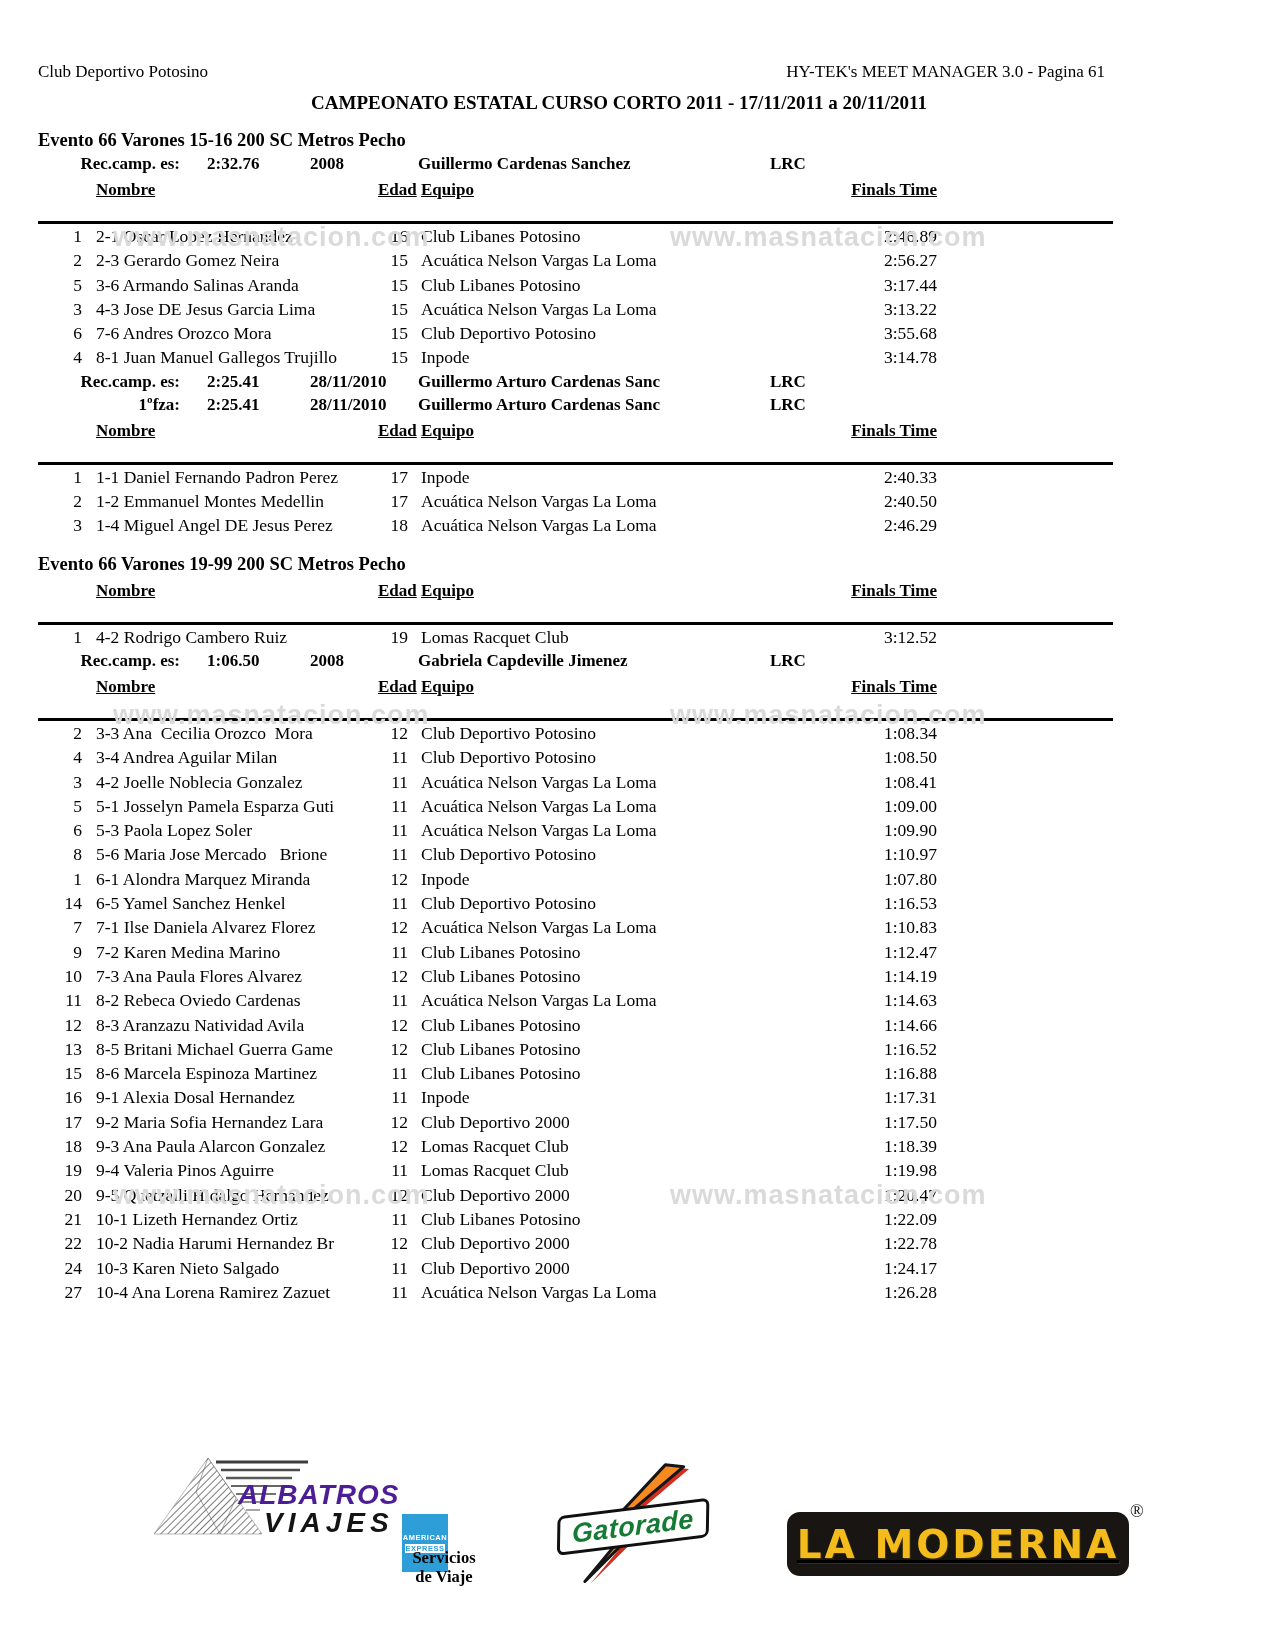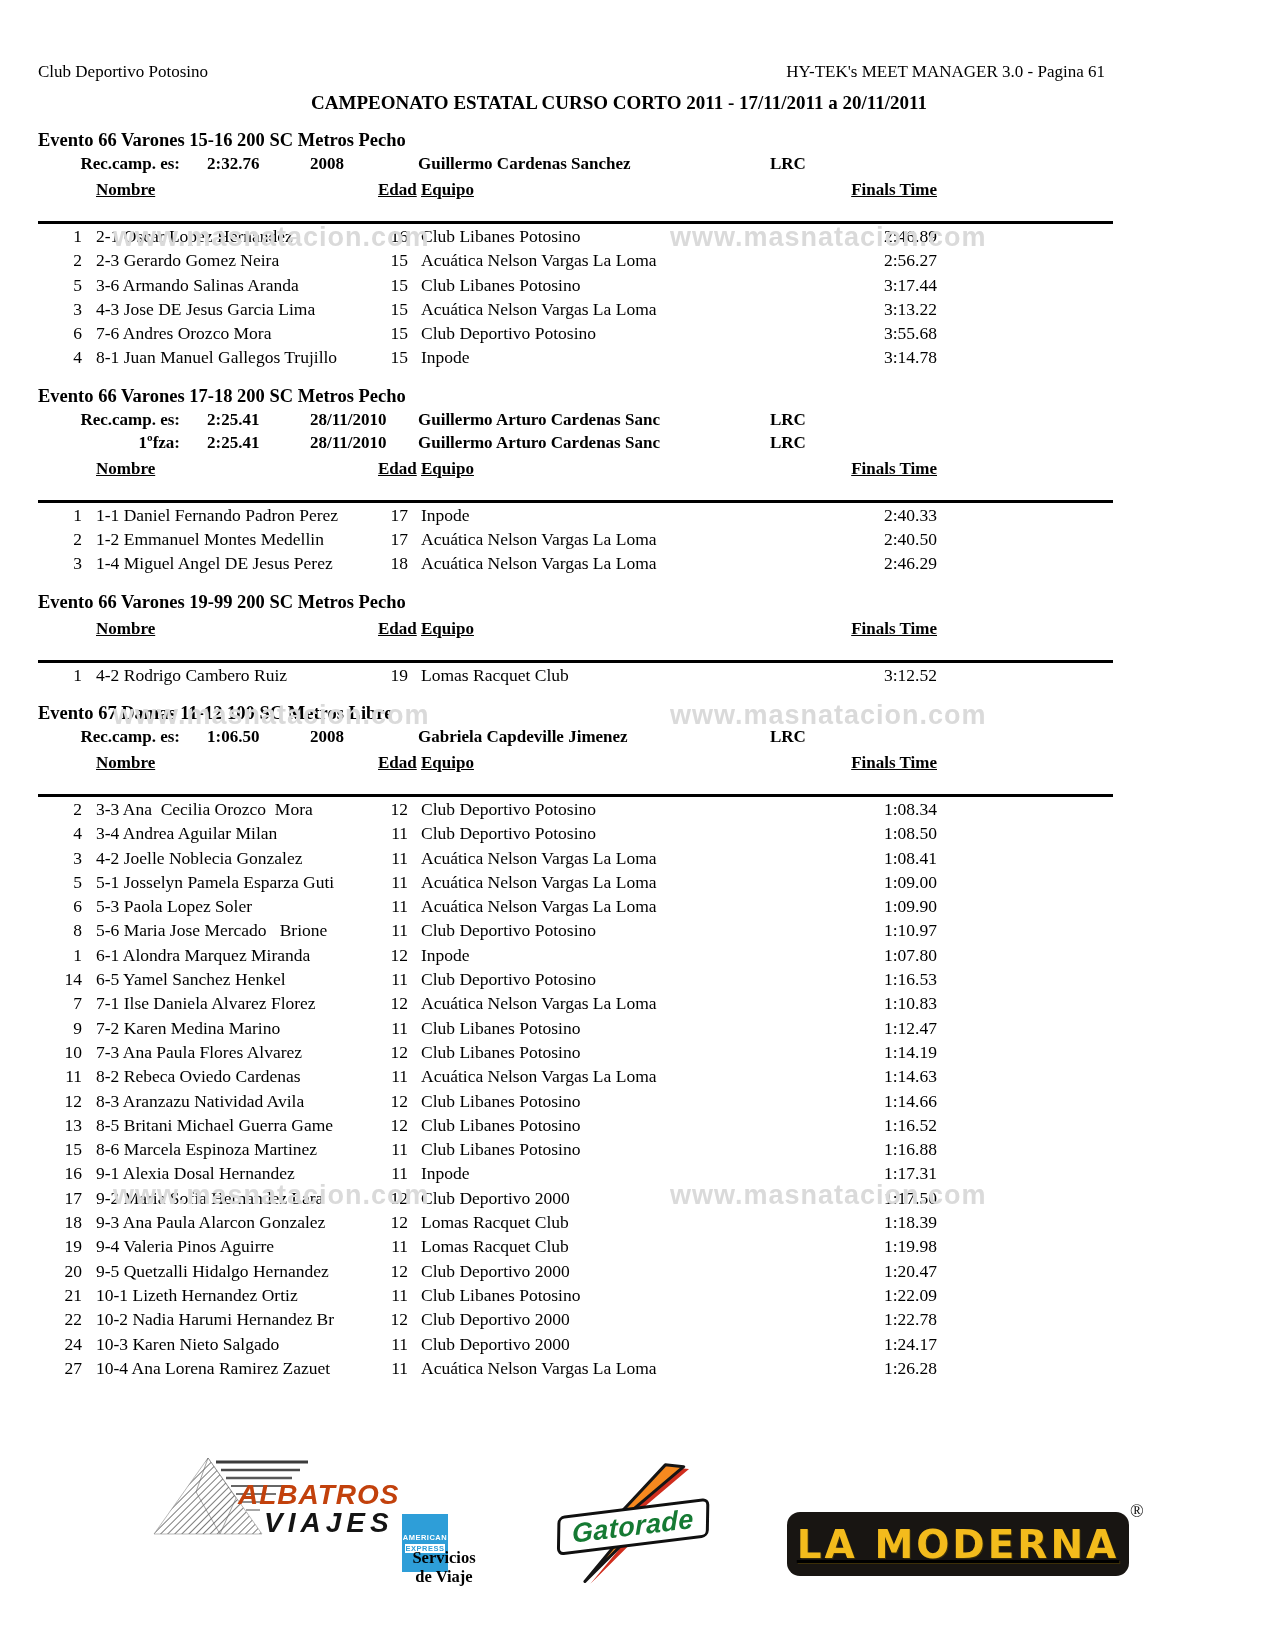--- a/index.html
+++ b/index.html
@@ -34,21 +34,21 @@
   .team{width:430px;margin-left:13px;white-space:nowrap;overflow:hidden;}
   .time{width:86px;text-align:right;}
   .wm{position:absolute;font-family:"Liberation Sans",sans-serif;font-size:27px;font-weight:bold;
     color:#dadada;letter-spacing:1px;white-space:nowrap;pointer-events:none;}
   .wm.r1{top:222px;} .wm.r2{top:700px;} .wm.r3{top:1180px;}
   .wm.cl{left:113px;} .wm.cr{left:670px;}
   
   .sponsor{position:absolute;}
   .albatros-svg{left:150px;top:1452px;}
   .alb-line1{left:238px;top:1479px;font-family:"Liberation Sans",sans-serif;font-weight:bold;
-    font-style:italic;font-size:28px;letter-spacing:1px;color:#c2410c;}
+    font-style:italic;font-size:28px;letter-spacing:1px;color:#4c1d95;}
   .alb-line2{left:264px;top:1507px;font-family:"Liberation Sans",sans-serif;font-weight:bold;
     font-style:italic;font-size:28px;letter-spacing:5px;color:#141414;}
   .amex{left:402px;top:1514px;width:46px;height:58px;display:flex;flex-direction:column;
     align-items:center;justify-content:center;gap:2px;}
   .amex-l1{color:#fff;font-family:"Liberation Sans",sans-serif;font-size:7.5px;font-weight:bold;letter-spacing:.5px;}
   .amex-l2{color:#2e9ed8;background:#fff;font-family:"Liberation Sans",sans-serif;font-size:7.5px;
     font-weight:bold;letter-spacing:.5px;padding:0 1px;}
   .servicios{left:392px;top:1548px;width:104px;text-align:center;font-size:16.5px;font-weight:bold;line-height:19px;}
   .gatorade{left:548px;top:1462px;width:190px;height:118px;transform:rotate(-7deg);}
   .gat-banner{position:absolute;left:8px;top:44px;padding:1px 12px;background:#fff;border:3px solid #101010;
@@ -127,21 +127,20 @@
       </div>
       <div class="row">
         <span class="place">4</span>
         <span class="name">8-1 Juan Manuel Gallegos Trujillo</span>
         <span class="age">15</span>
         <span class="team">Inpode</span>
         <span class="time">3:14.78</span>
       </div>
     </section>
     <section class="section">
-      <div class="event-heading">Evento 66  Varones 17-18 200 SC Metros Pecho</div>
       <div class="record-line">
         <span class="rec-label">Rec.camp. es:</span>
         <span class="rec-time">2:25.41</span>
         <span class="rec-date">28/11/2010</span>
         <span class="rec-name">Guillermo Arturo Cardenas Sanc</span>
         <span class="rec-team">LRC</span>
       </div>
       <div class="record-line">
         <span class="rec-label">1ºfza:</span>
         <span class="rec-time">2:25.41</span>
@@ -189,21 +188,20 @@
       </div>
       <div class="row">
         <span class="place">1</span>
         <span class="name">4-2 Rodrigo Cambero Ruiz</span>
         <span class="age">19</span>
         <span class="team">Lomas Racquet Club</span>
         <span class="time">3:12.52</span>
       </div>
     </section>
     <section class="section">
-      <div class="event-heading">Evento 67  Damas 11-12 100 SC Metros Libre</div>
       <div class="record-line">
         <span class="rec-label">Rec.camp. es:</span>
         <span class="rec-time">1:06.50</span>
         <span class="rec-date">2008</span>
         <span class="rec-name">Gabriela Capdeville Jimenez</span>
         <span class="rec-team">LRC</span>
       </div>
       <div class="cols-header">
         <span class="h-sp"></span>
         <span class="h-nombre"><span class="u">Nombre</span></span>

